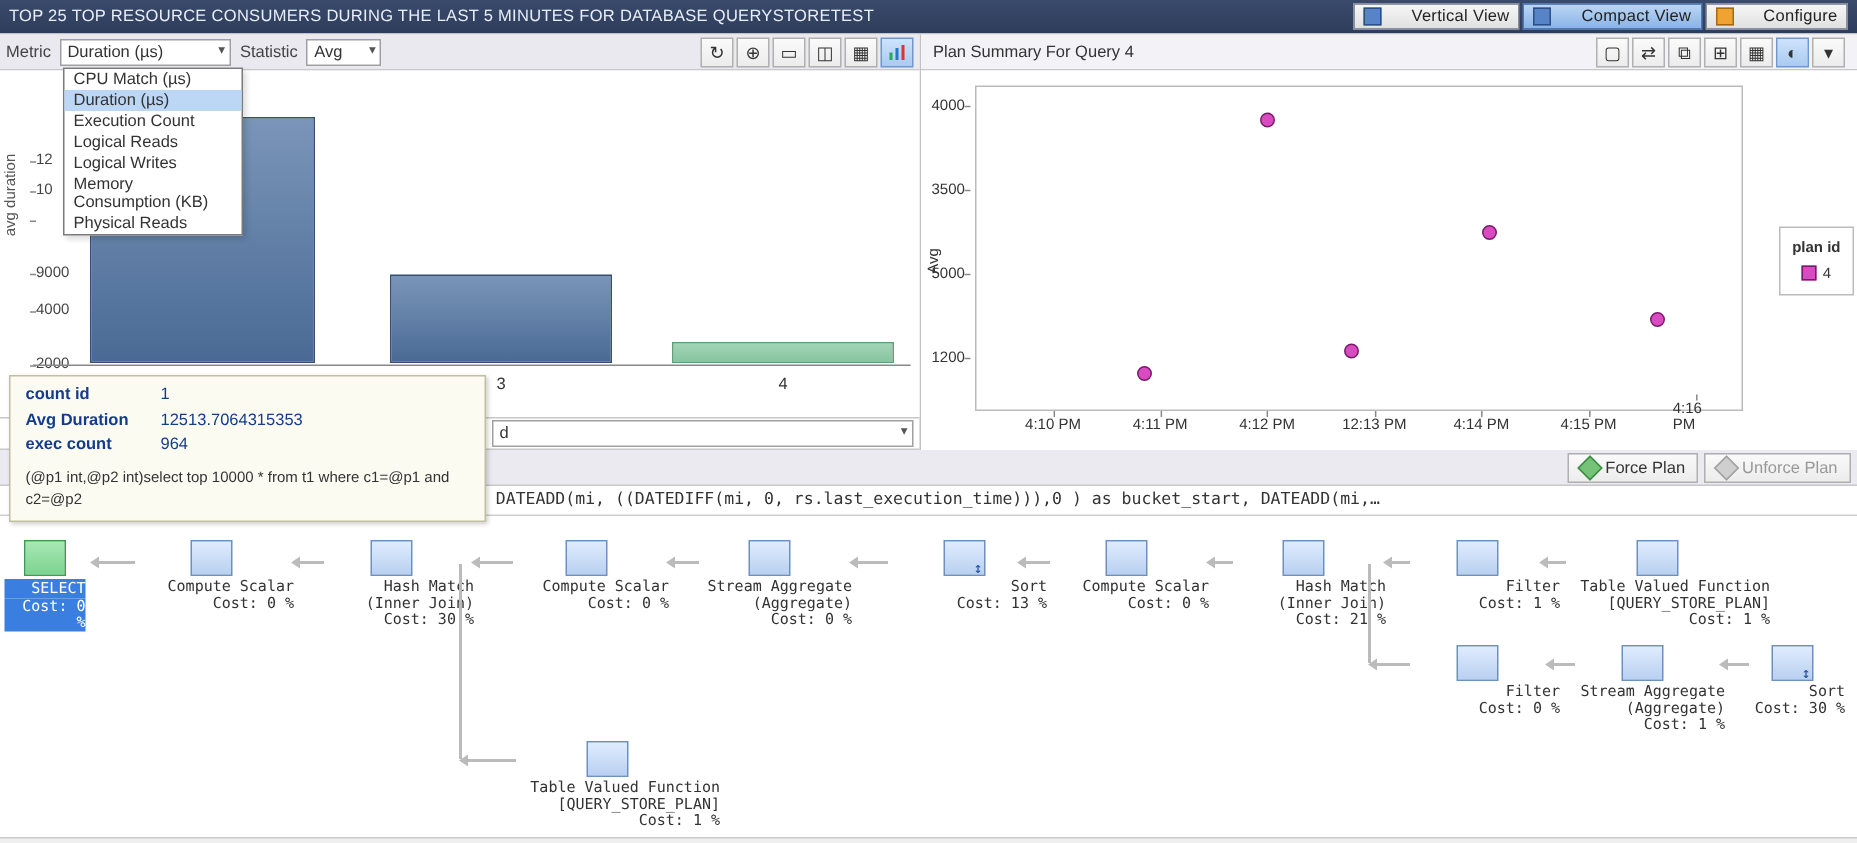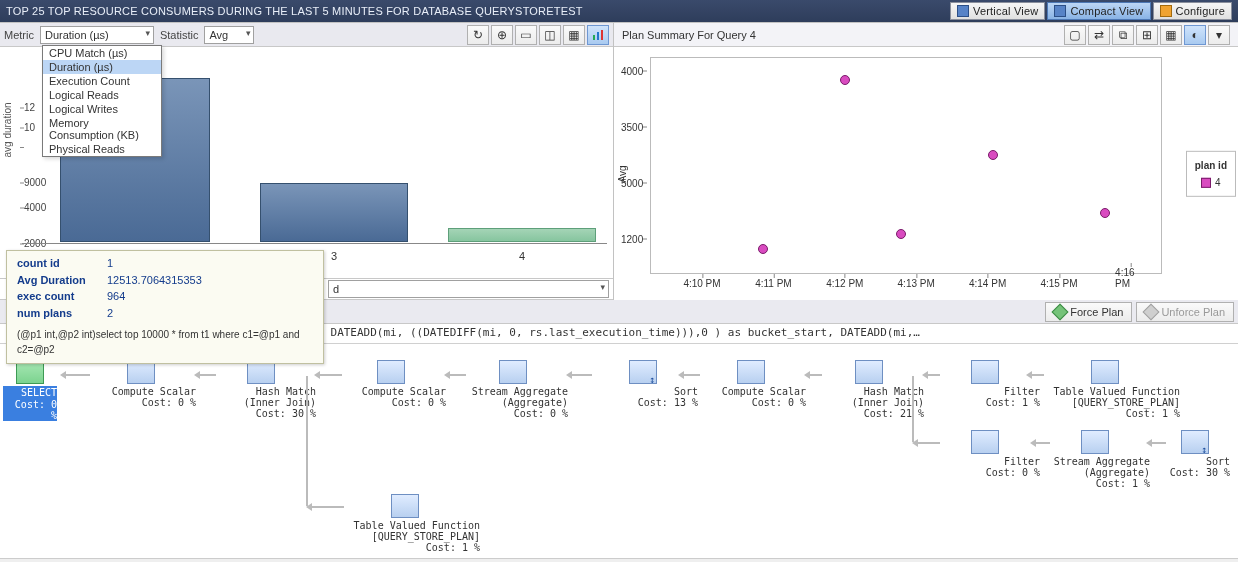--- a/index.html
+++ b/index.html
@@ -27,21 +27,21 @@
   }
   .titlebar .title-text { text-transform: uppercase; }
   .title-btns { display: flex; gap: 2px; }
   .title-btn {
     background: linear-gradient(#f6f6f6, #e0e0e0);
     border: 1px solid #8a8f9c;
     height: 18px;
     padding: 0 6px;
     display: flex;
     align-items: center;
-    gap: 4px;
+    gap: 20px;
     font-size: 11px;
     color: #222;
     cursor: pointer;
   }
   .title-btn.active { background: linear-gradient(#bcd6f5,#89b3e5); border-color:#4d78b5; }
   .title-btn.gold { }
   .title-btn .sq { width:12px; height:12px; display:inline-block; }
   .sq.blue { background:#5783c7; border:1px solid #2c4f87;}
   .sq.gold { background:#f0a330; border:1px solid #a36a0d;}
 
@@ -367,21 +367,21 @@
       <div class="scatter-plot">
 
         <div class="s-ytick" style="top:6%">4000</div>
         <div class="s-ytick" style="top:32%">3500</div>
         <div class="s-ytick" style="top:58%">5000</div>
         <div class="s-ytick" style="top:84%">1200</div>
 
         <div class="s-xtick" style="left:10%">4:10 PM</div>
         <div class="s-xtick" style="left:24%">4:11 PM</div>
         <div class="s-xtick" style="left:38%">4:12 PM</div>
-        <div class="s-xtick" style="left:52%">4:13 PM</div>
+        <div class="s-xtick" style="left:52%">12:13 PM</div>
         <div class="s-xtick" style="left:66%">4:14 PM</div>
         <div class="s-xtick" style="left:80%">4:15 PM</div>
         <div class="s-xtick" style="left:94%">4:16 PM</div>
 
         <div class="dot" style="left:22%; top:89%"></div>
         <div class="dot" style="left:38%; top:10%"></div>
         <div class="dot" style="left:49%; top:82%"></div>
         <div class="dot" style="left:67%; top:45%"></div>
         <div class="dot" style="left:89%; top:72%"></div>
       </div>
@@ -398,24 +398,20 @@
       <span class="k">count id</span>
       <span class="v">1</span>
     </div>
   <div class="row">
       <span class="k">Avg Duration</span>
       <span class="v">12513.7064315353</span>
     </div>
   <div class="row">
       <span class="k">exec count</span>
       <span class="v">964</span>
-    </div>
-  <div class="row">
-      <span class="k">num plans</span>
-      <span class="v">2</span>
     </div>
   <div class="sql">(@p1 int,@p2 int)select top 10000 * from t1 where  c1=@p1 and c2=@p2</div>
 </div>
 
 <div class="forcebar">
   <div class="forcebtn">
       <span class="dia"></span>
       <span>Force Plan</span>
     </div>
   <div class="forcebtn dis">

